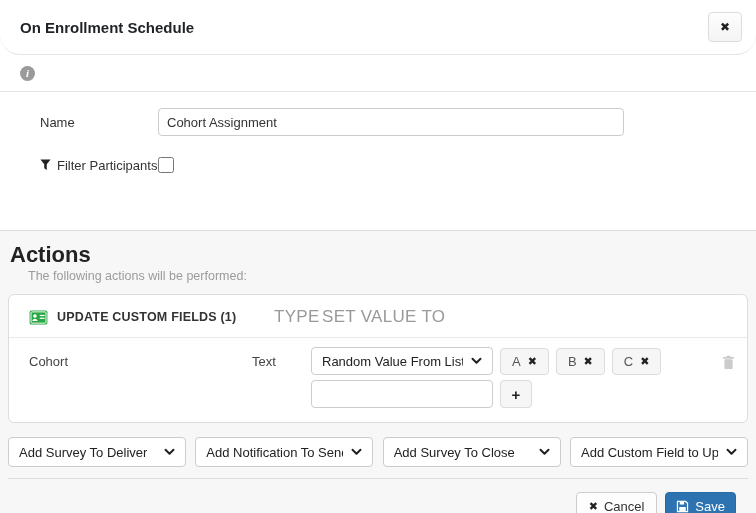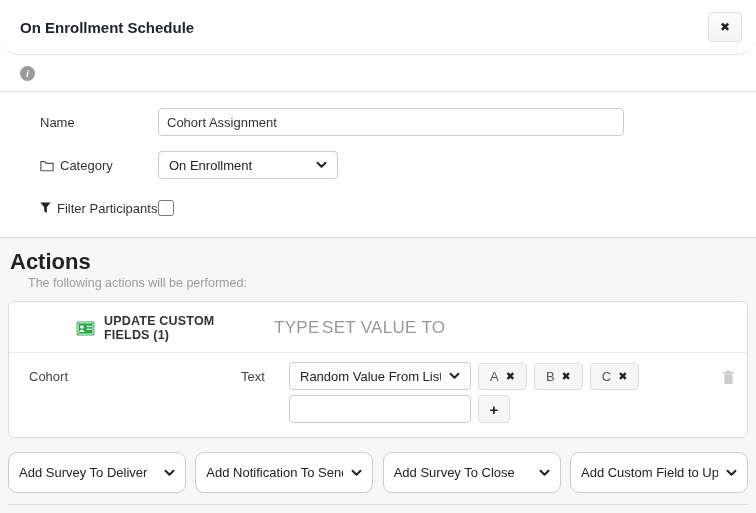--- a/index.html
+++ b/index.html
@@ -90,28 +90,29 @@
   .action-card {
     background: #fff; border: 1px solid #ddd; border-radius: 6px;
     overflow: hidden;
   }
   .card-header {
     display: grid; grid-template-columns: 212px 48px 1fr;
     align-items: center;
     padding: 12px 10px 10px 20px;
     border-bottom: 1px solid #e9e9e9;
   }
-  .card-title-cell { display: flex; align-items: center; gap: 9px; margin-left: 47px; }
+  .card-title-cell { display: flex; align-items: center; gap: 9px; }
   .card-title { font-weight: 700; font-size: 12.5px; color: #333; letter-spacing: .2px; }
   .col-head { font-size: 17px; color: #999; letter-spacing: .3px; margin-left: 33px; }
 
   .card-row {
     display: grid; grid-template-columns: 212px 48px 1fr 36px;
     padding: 9px 10px 14px 20px;
     align-items: start;
+    gap: 11px;
   }
   .cell-field, .cell-type { padding-top: 7px; color: #444; font-size: 13px; }
   .value-cell { display: flex; flex-direction: column; gap: 5px; }
   .value-line { display: flex; align-items: center; gap: 7px; }
   .value-select { width: 182px; flex: 0 0 182px; }
   .tag {
     display: inline-flex; align-items: center; gap: 7px;
     height: 27px; padding: 0 11px;
     background: #f6f6f6; border: 1px solid #dcdcdc; border-radius: 4px;
     color: #555; cursor: pointer;
@@ -125,21 +126,21 @@
   }
   .plus-btn {
     width: 32px; height: 28px;
     background: #f6f6f6; border: 1px solid #dcdcdc; border-radius: 4px;
     font-weight: 700; font-size: 15px; color: #222;
     display: flex; align-items: center; justify-content: center; cursor: pointer;
   }
   .trash-cell { display: flex; justify-content: flex-end; padding-top: 8px; padding-right: 2px; cursor: pointer; }
 
   .add-row { display: flex; justify-content: space-between; margin-top: 14px; }
-  .add-select { width: 178px; height: 41px; border-radius: 9px; }
+  .add-select { width: 178px; height: 30px; }
   .add-select .lbl { max-width: 142px; }
 
   
   .modal-footer {
     margin-top: 11px;
     border-top: 1px solid #ddd;
     padding: 13px 12px 0 0;
     display: flex; justify-content: flex-end; gap: 8px;
   }
   .btn {
@@ -171,38 +172,20 @@
 
   <div class="form-section">
 
     <div class="form-row">
       <div class="form-label">
         <span>Name</span>
       </div>
       <input class="text-input" type="text" value="Cohort Assignment" style="">
     </div>
 
-    <div class="form-row">
-      <div class="form-label">
-        <span class="icon">
-          <svg width="14" height="13" viewBox="0 0 16 14">
-              <path d="M1 2.5h4.6l1.5 2H15v8.5H1z" fill="none" stroke="#555" stroke-width="1.3"></path>
-            </svg>
-        </span>
-        <span>Category</span>
-      </div>
-      <div class="select-box category-select">
-        <span class="lbl">On Enrollment</span>
-        <span class="icon">
-          <svg width="11" height="8" viewBox="0 0 11 8">
-              <path d="M1.5 1.8l4 4 4-4" stroke="#222" stroke-width="2" fill="none" stroke-linecap="round" stroke-linejoin="round"></path>
-            </svg>
-        </span>
-      </div>
-    </div>
 
     <div class="form-row">
       <div class="form-label">
         <span class="icon">
           <svg width="11" height="12" viewBox="0 0 12 13">
               <path d="M0.5 0.5h11L7.4 5.6v6.4L4.6 10V5.6z" fill="#222"></path>
             </svg>
         </span>
         <span>Filter Participants</span>
       </div>

